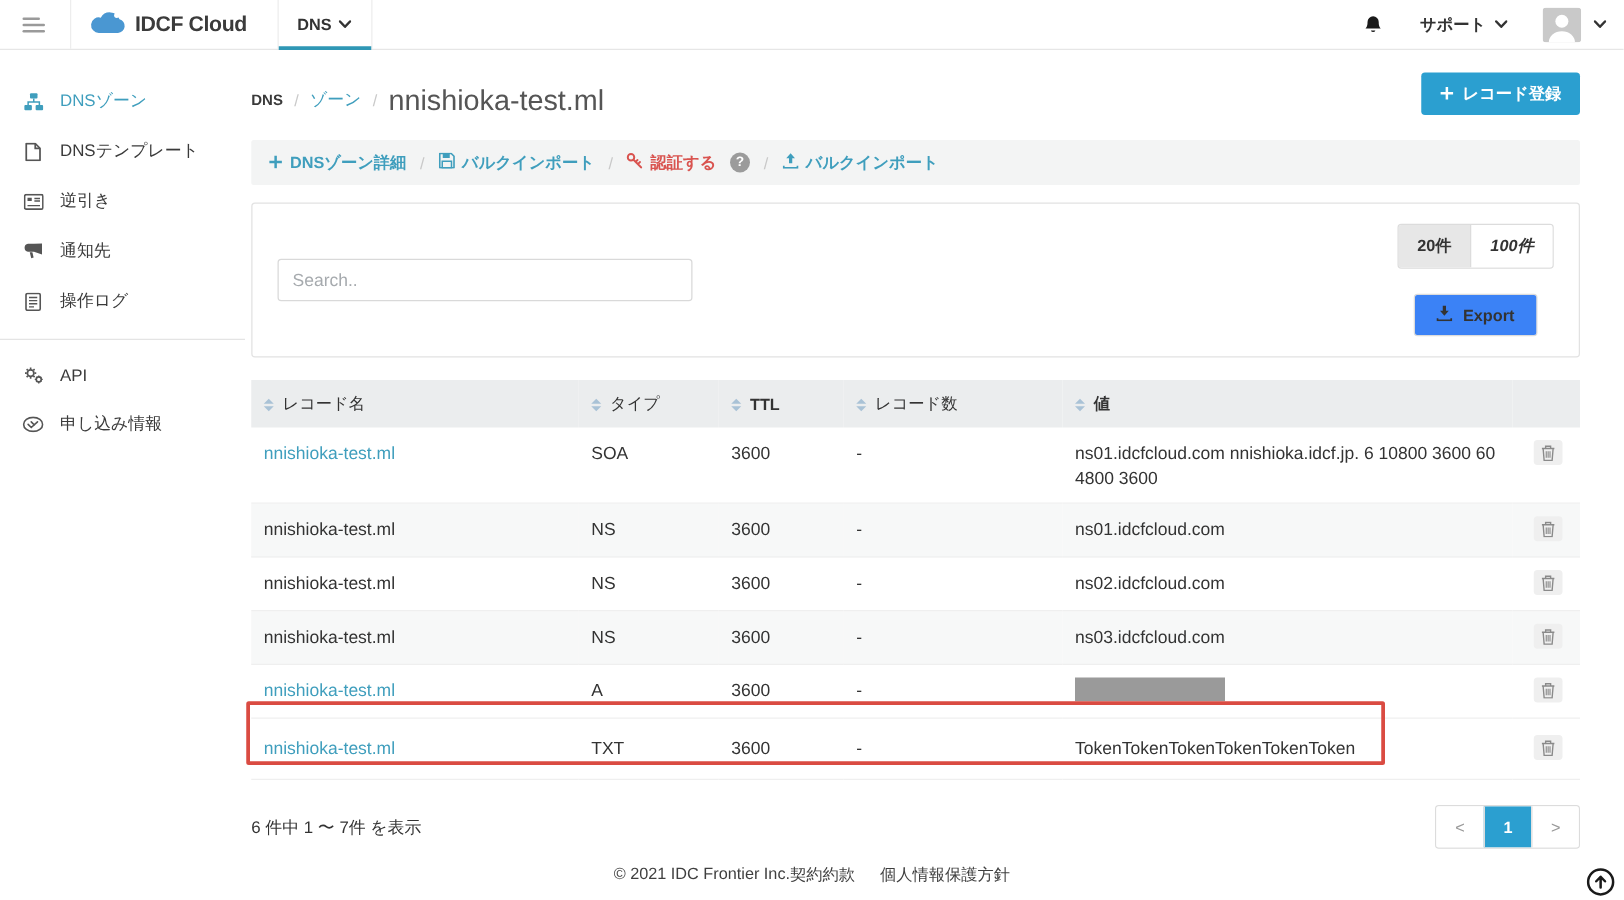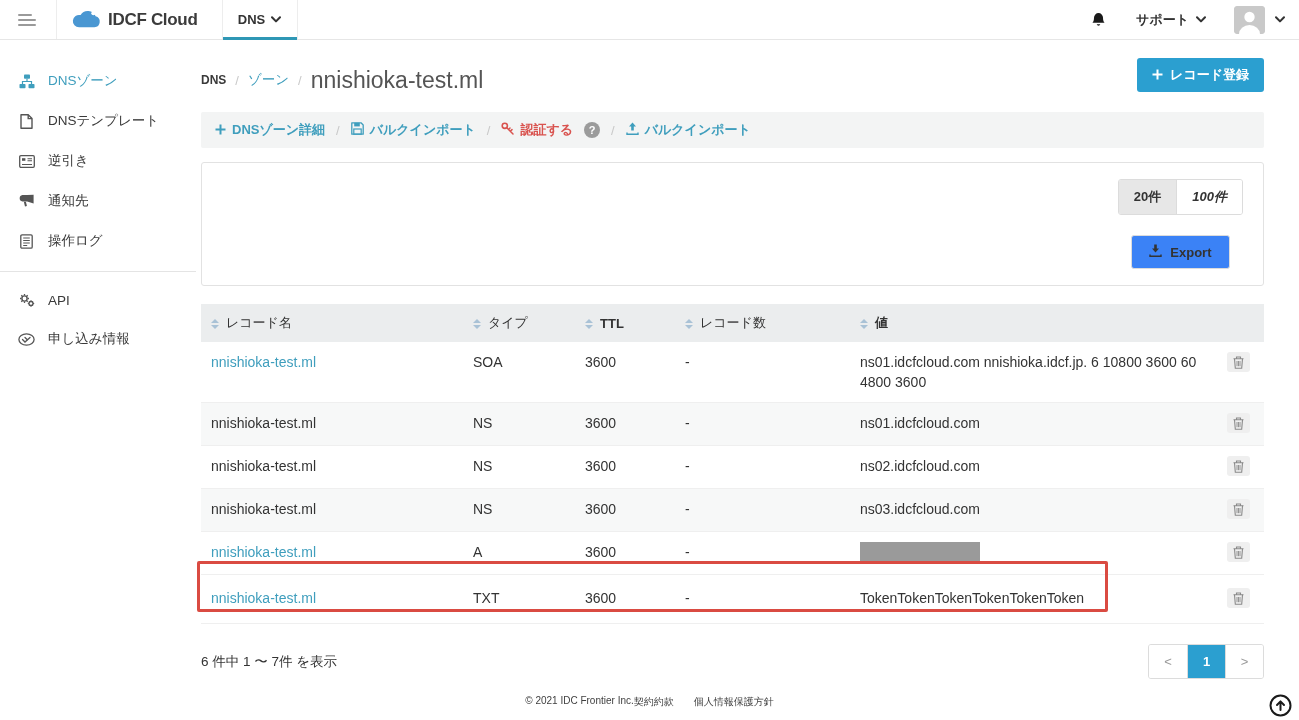--- a/index.html
+++ b/index.html
@@ -74,21 +74,21 @@
   td.c-trash { text-align:right; padding-right:14px; }
   .hl-overlay { position:absolute; border:3px solid #da4b42; border-radius:2px; pointer-events:none; }
   
   .result-row { display:flex; align-items:center; margin-top:20px; }
   .summary { font-size:13.5px; color:#333; }
   .pager { margin-left:auto; display:flex; border:1px solid #dcdcdc; border-radius:3px; overflow:hidden; }
   .pg-btn { width:38px; height:33px; display:flex; align-items:center; justify-content:center; background:#fff; color:#999; font-size:13px; border:none; cursor:pointer; font-family:inherit; }
   .pg-btn + .pg-btn { border-left:1px solid #dcdcdc; }
   .pg-btn.current { background:#2b9fd0; color:#fff; font-weight:bold; }
   
-  .footer { position:absolute; left:0; right:0; bottom:0; padding:9px 0 11px; display:flex; justify-content:center; font-size:10px; color:#3f3f3f; background:#fff; }
+  .footer { position:absolute; left:0; right:0; bottom:0; padding:9px 0 11px; display:flex; justify-content:center; font-size:13px; color:#3f3f3f; background:#fff; }
   .footer a { color:#3f3f3f; text-decoration:none; cursor:pointer; }
   .scroll-top { position:absolute; right:7px; bottom:3px; cursor:pointer; line-height:0; }
 </style>
 </head>
 <body>
 
 <header class="topbar">
   <div class="hamburger">
       <span></span>
       <span></span>
@@ -257,20 +257,21 @@
       <a class="action-link">
         <span class="action-icon"><svg width="13" height="13" viewBox="0 0 13 13">
             <path d="M6.5 0.5 L10 4.5 H7.8 V8.5 H5.2 V4.5 H3z" fill="currentColor"></path>
             <path d="M1 10.5 V12.3 H12 V10.5" fill="none" stroke="currentColor" stroke-width="1.4"></path>
           </svg></span>
         <span>バルクインポート</span>
       </a>
     </div>
 
   <div class="search-card">
+    <input class="search-input" type="text" placeholder="Search.." style="">
     <div class="right-tools">
       <div class="size-group">
           <button class="size-btn active">20件</button>
           <button class="size-btn">100件</button>
         </div>
       <button class="export-btn">
         <span><svg width="13" height="13" viewBox="0 0 13 13">
               <path d="M6.5 8.5 L10 4.5 H7.8 V0.5 H5.2 V4.5 H3z" fill="currentColor"></path>
               <path d="M1 10.5 V12.3 H12 V10.5" fill="none" stroke="currentColor" stroke-width="1.4"></path>
             </svg></span>

